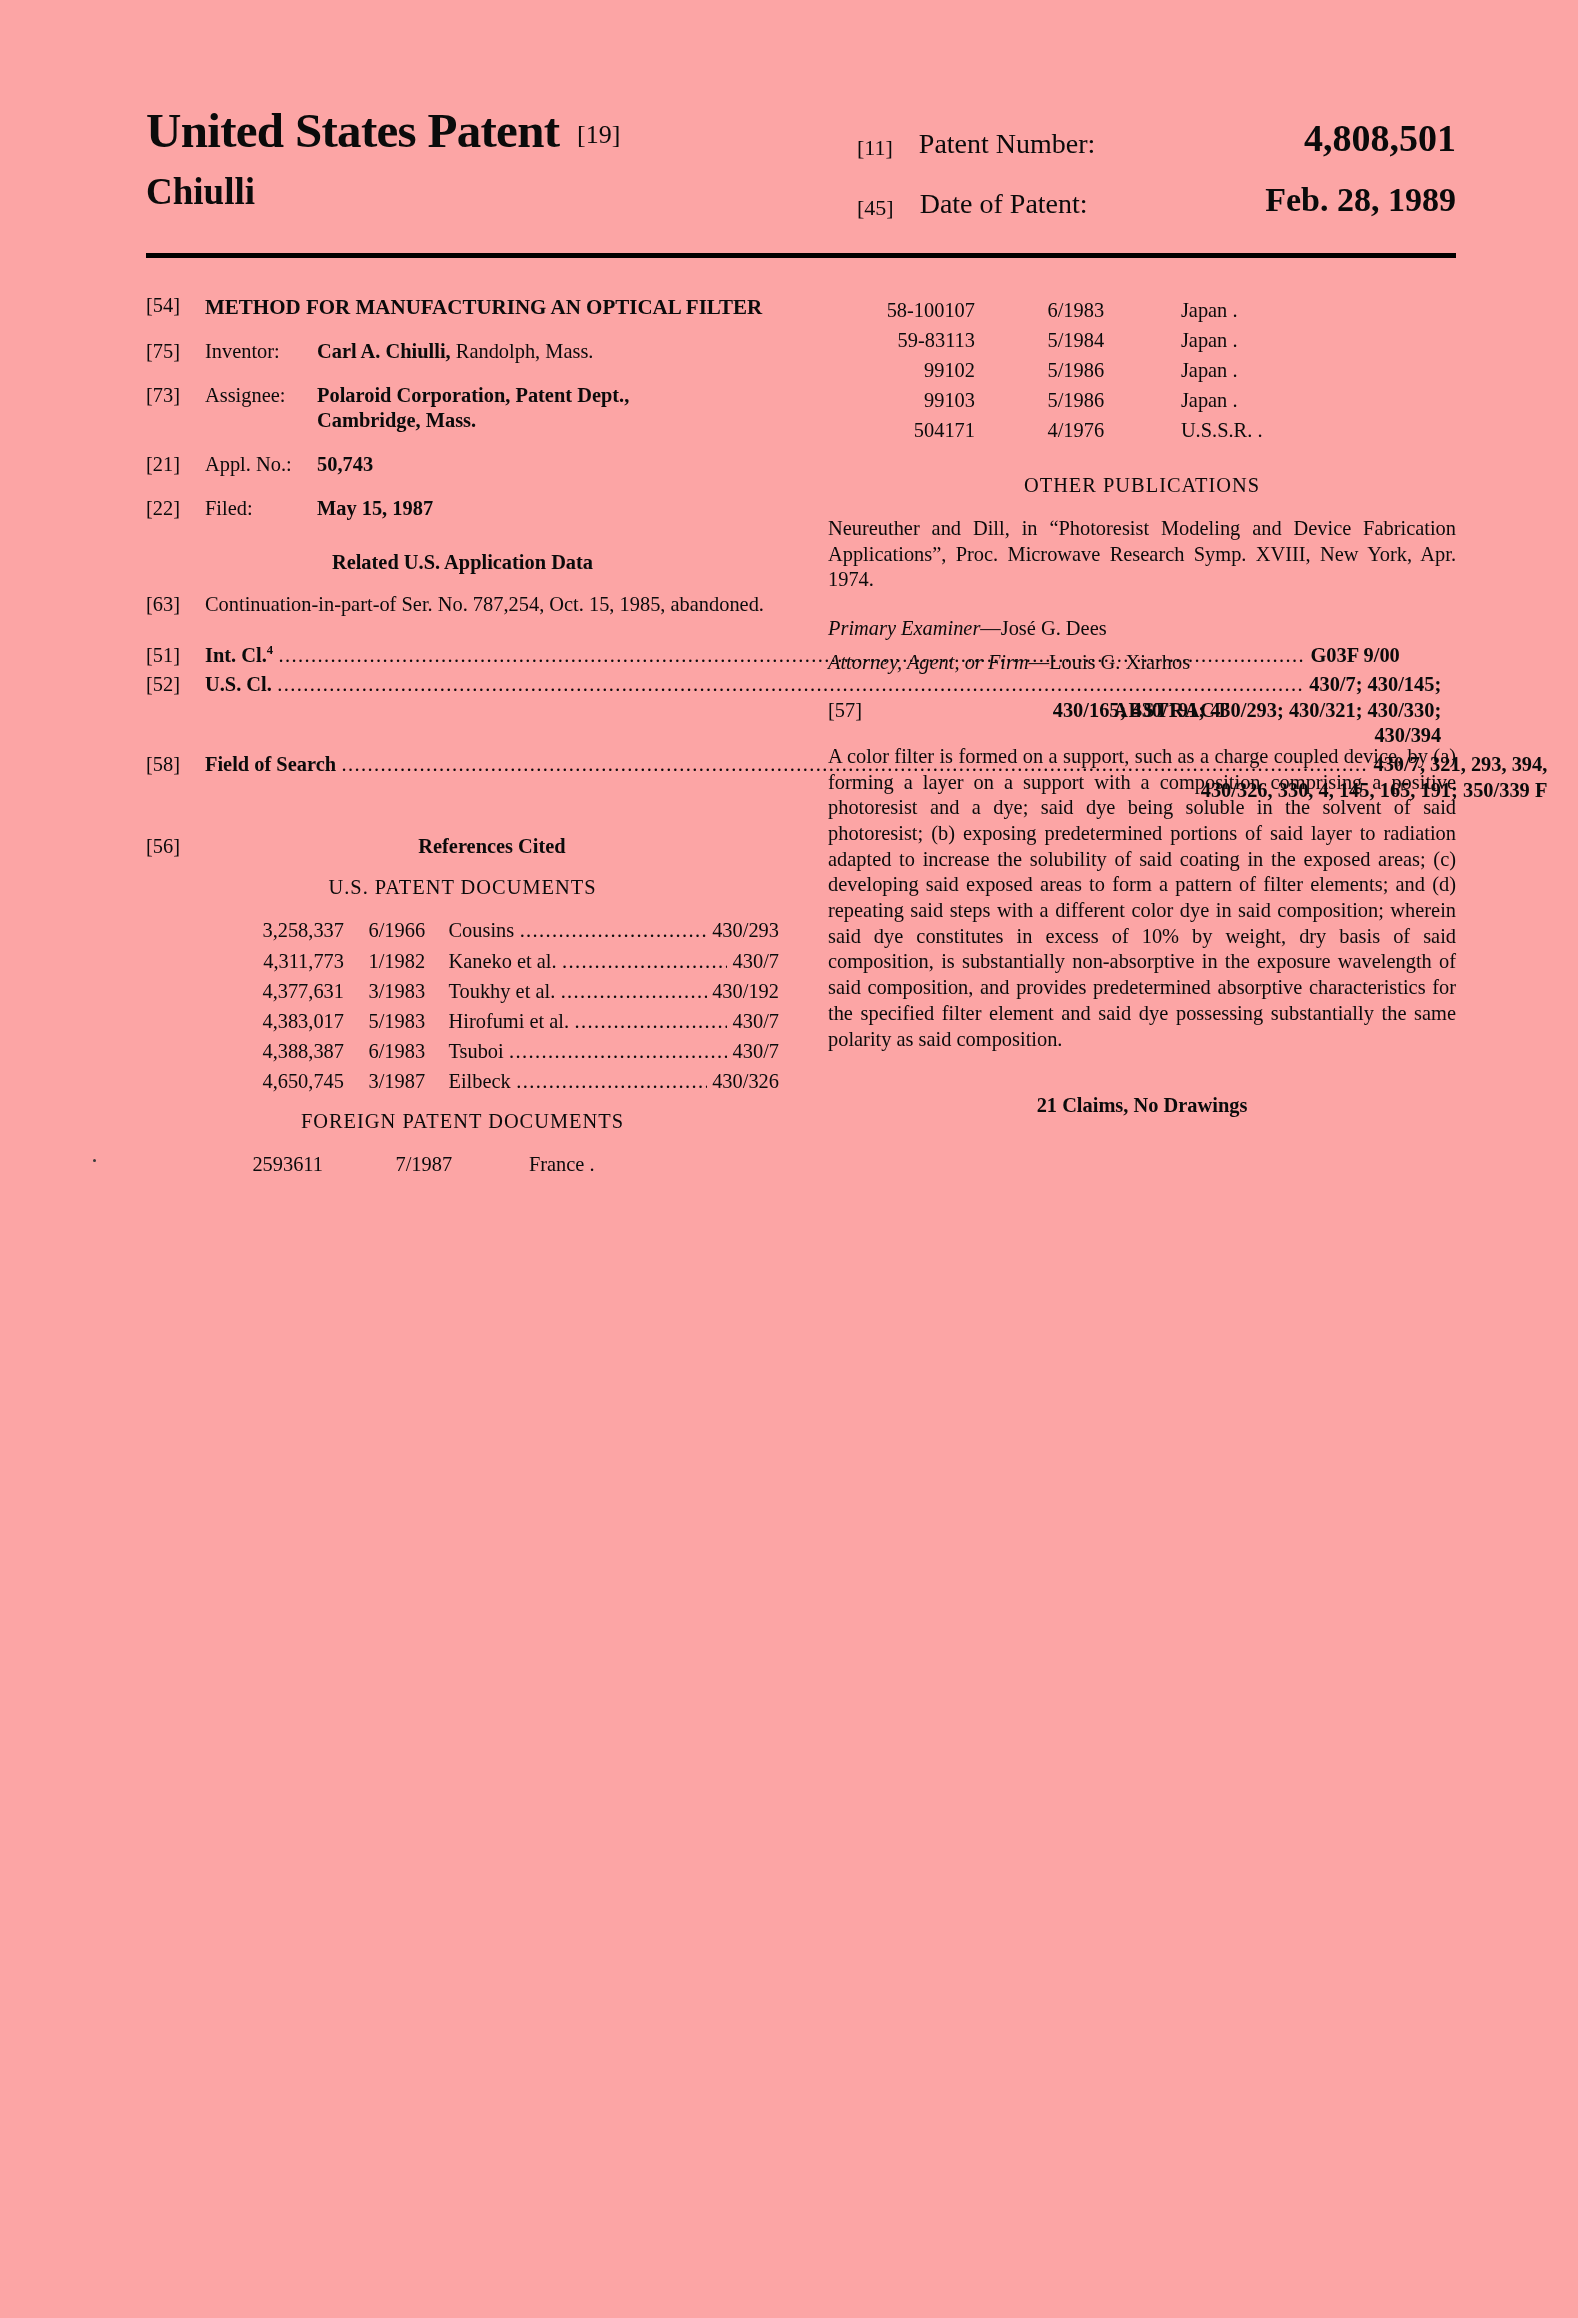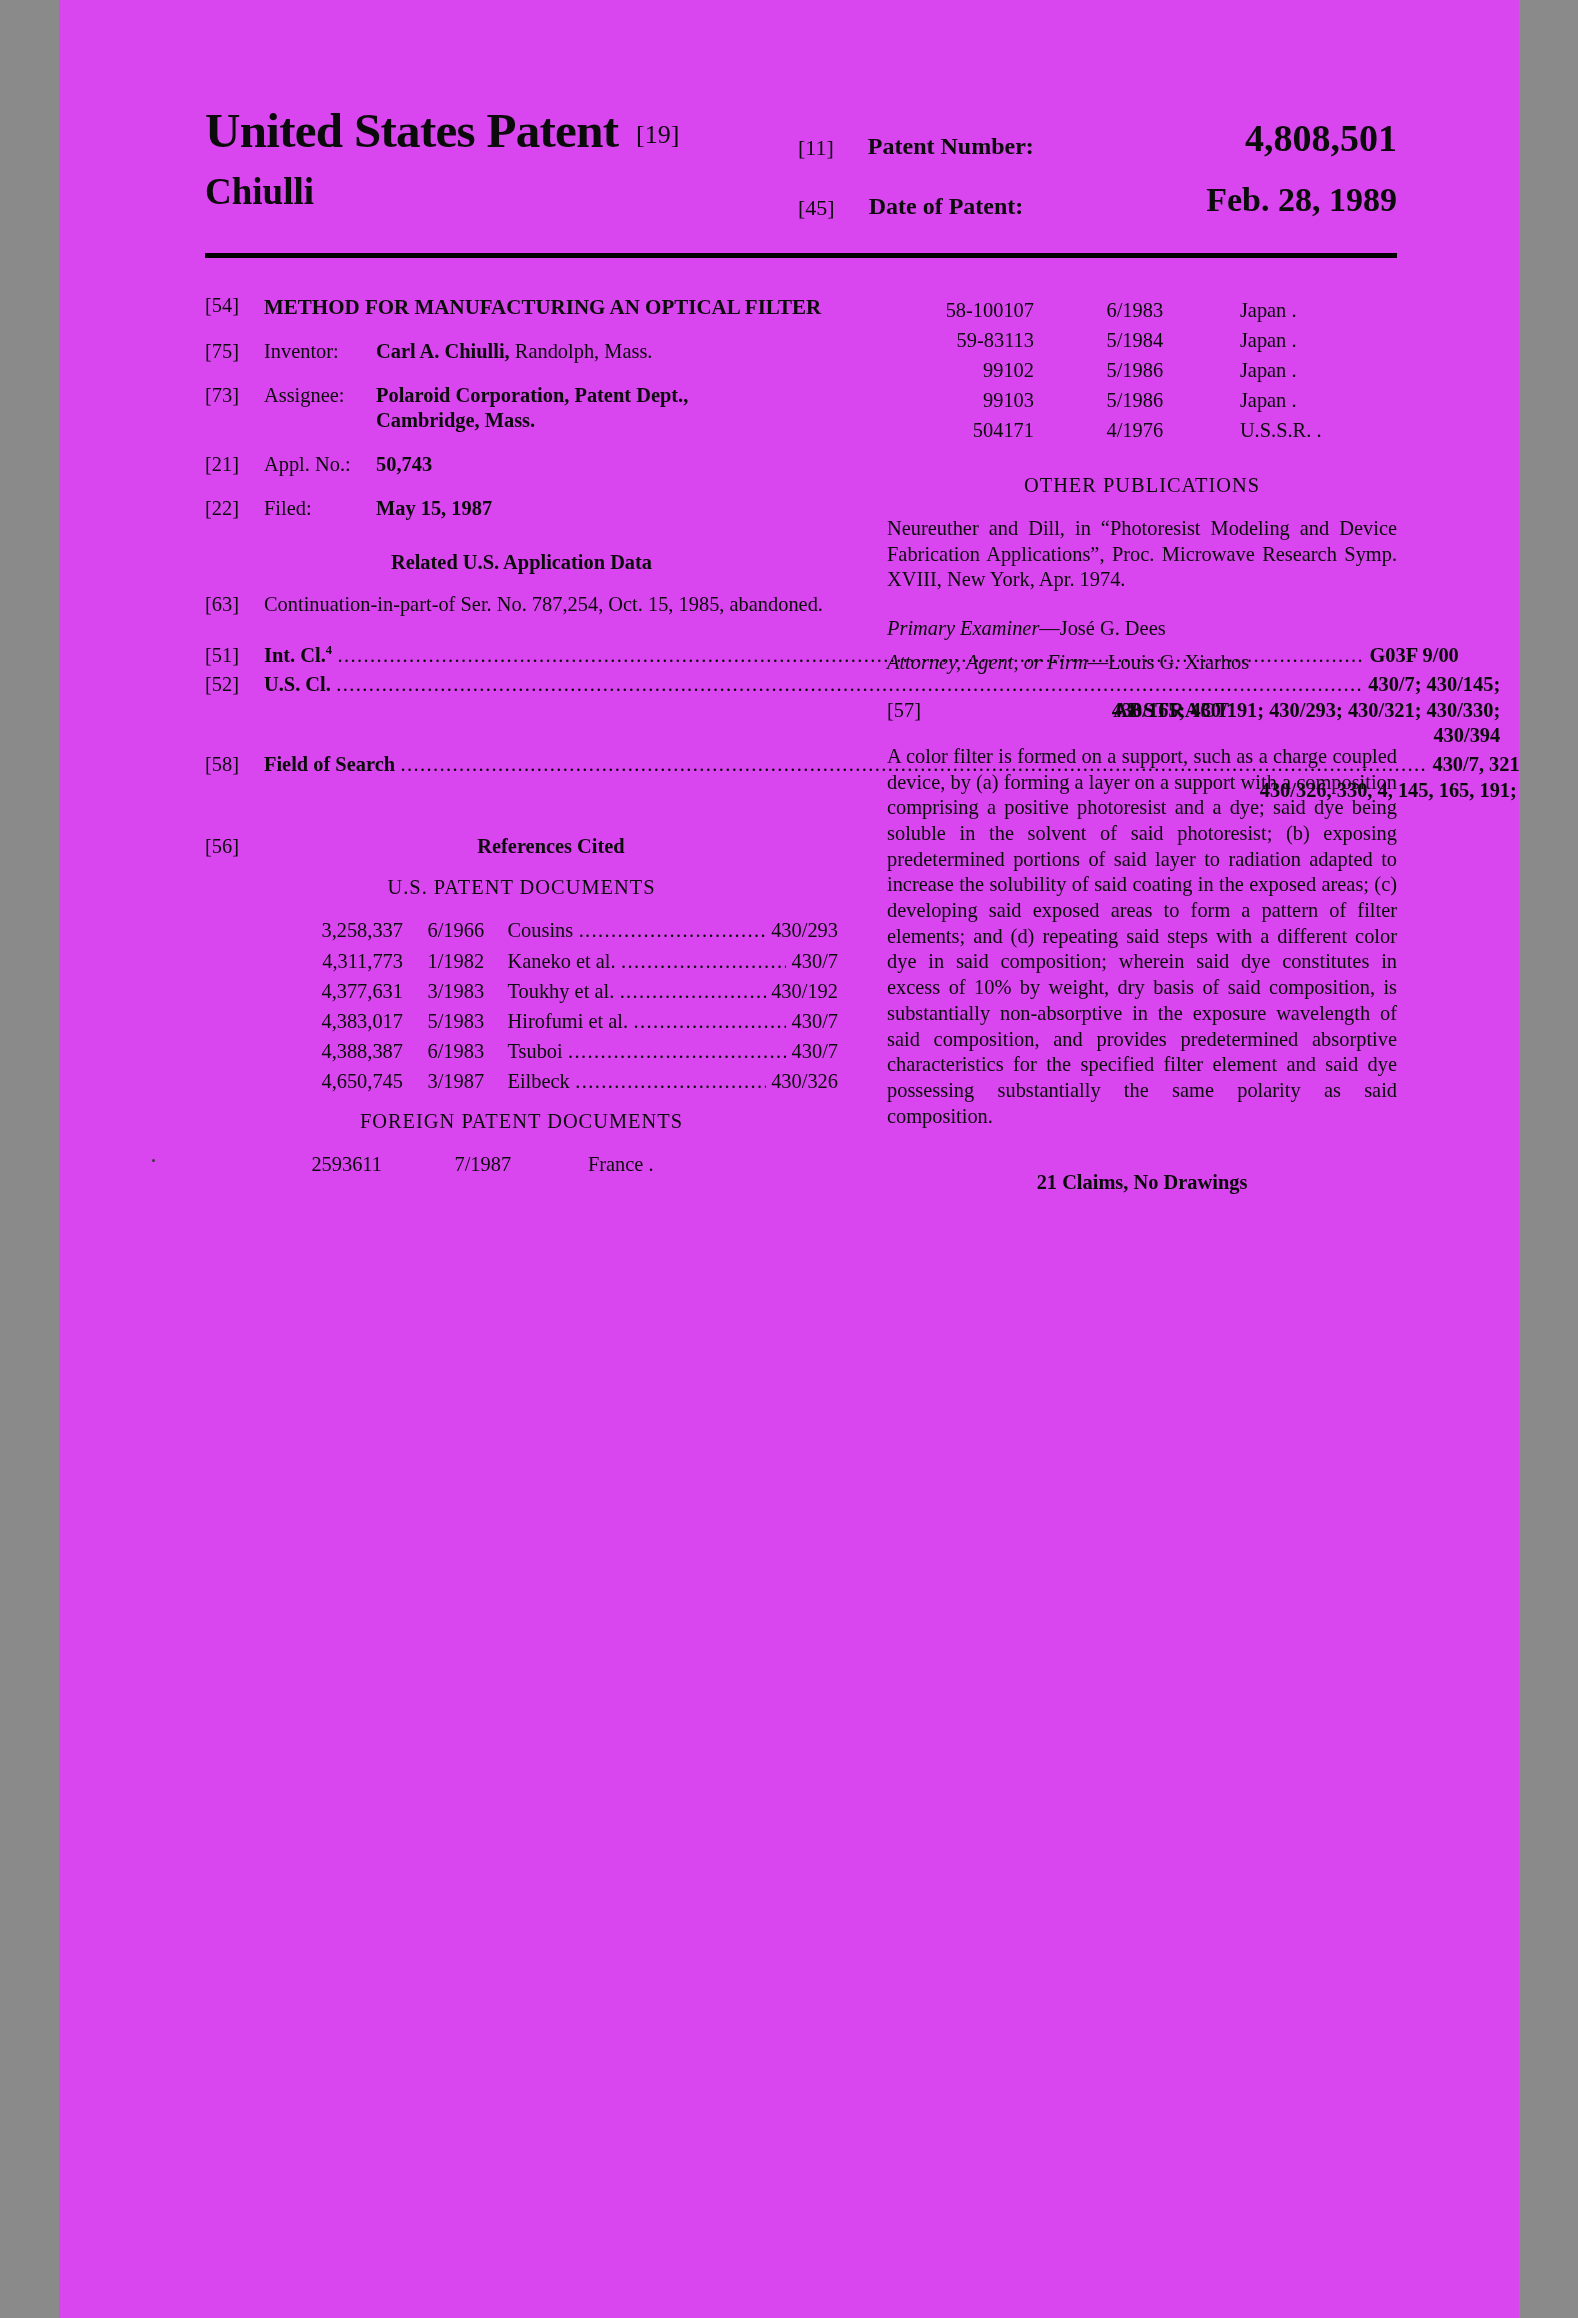--- a/index.html
+++ b/index.html
@@ -1,21 +1,21 @@
 <!DOCTYPE html>
 <html style="font-size:11px"><head>
 <meta charset="utf-8">
 <style>
   html,body { margin:0; padding:0; background:#8a8a8a; }
   .page {
     position: relative;
-    width: 1460px;
+    width: 1578px;
     height: 2319px;
     margin: 0 auto;
-    background: #d946ef;
+    background: #fca5a5;
     color: #0b0b0b;
     font-family: "Liberation Serif", "DejaVu Serif", serif;
     font-size: 20.4px;
     line-height: 1.24;
     overflow: hidden;
   }
 
   
   .masthead {
     display: flex;
@@ -47,23 +47,23 @@
     flex: none;
     padding-top: 13.6px;
   }
   .mast-row {
     display: flex;
     align-items: flex-end;
     margin-bottom: 17.7px;
   }
   .mast-row .bracket { font-size: 22px; flex: none; }
   .mast-label {
-    font-size: 24px;
-    font-weight: bold;
-    margin-left: 34px;
+    font-size: 28px;
+    font-weight: normal;
+    margin-left: 26px;
     white-space: nowrap;
   }
   .mast-value {
     margin-left: auto;
     font-weight: bold;
     white-space: nowrap;
   }
   .mast-value.number { font-size: 38px; }
   .mast-value.date   { font-size: 34px; font-family: Liberation Serif, serif; }
 

